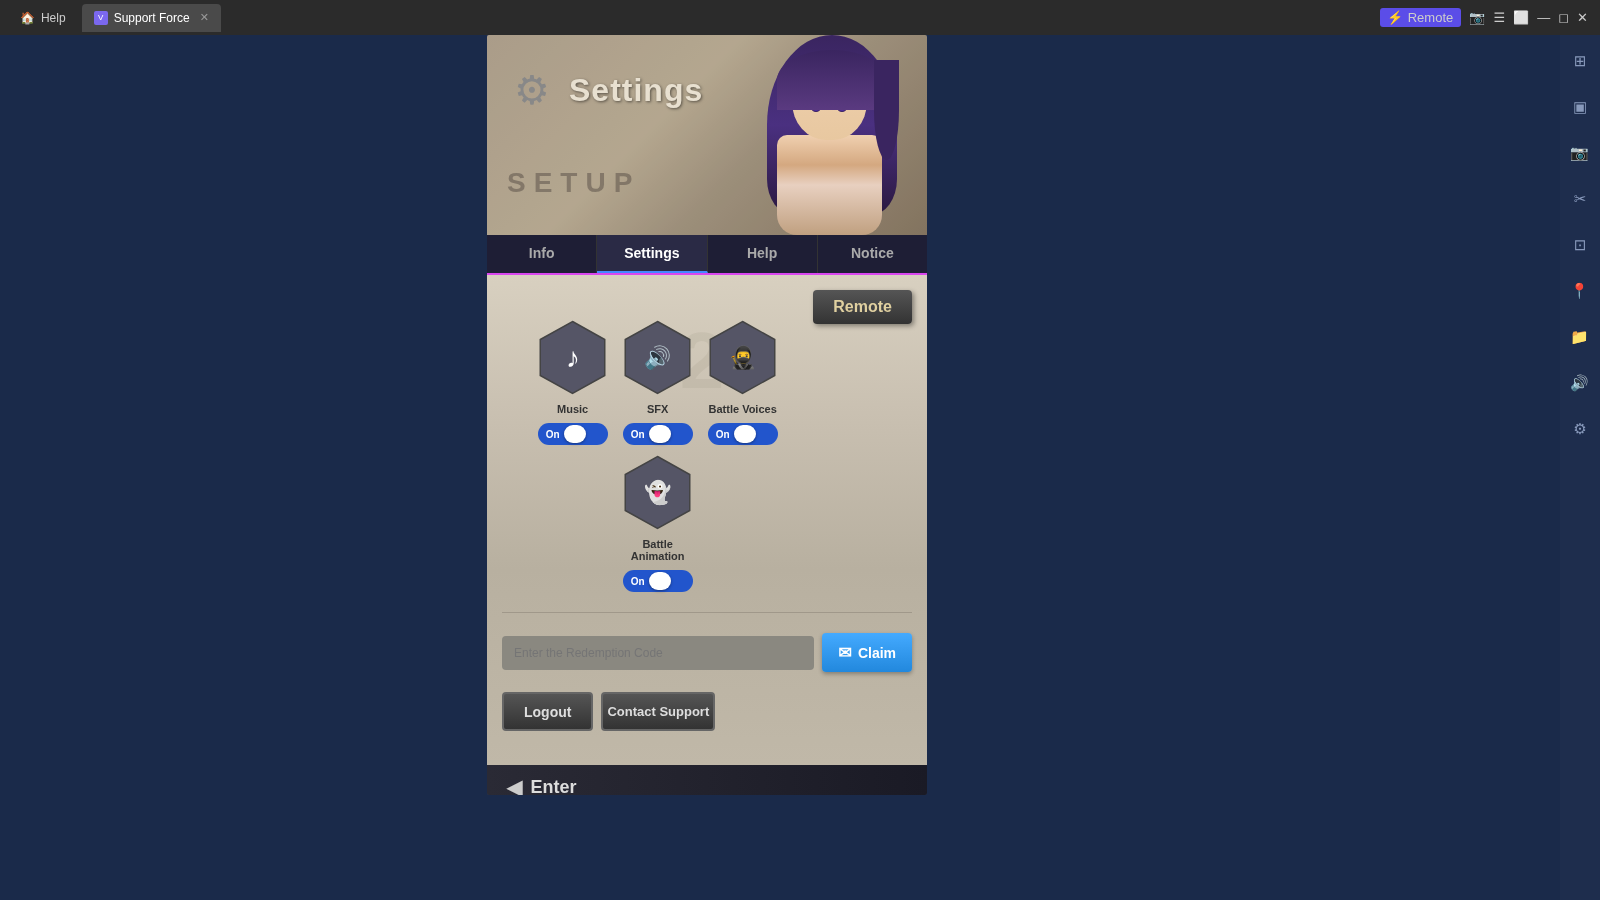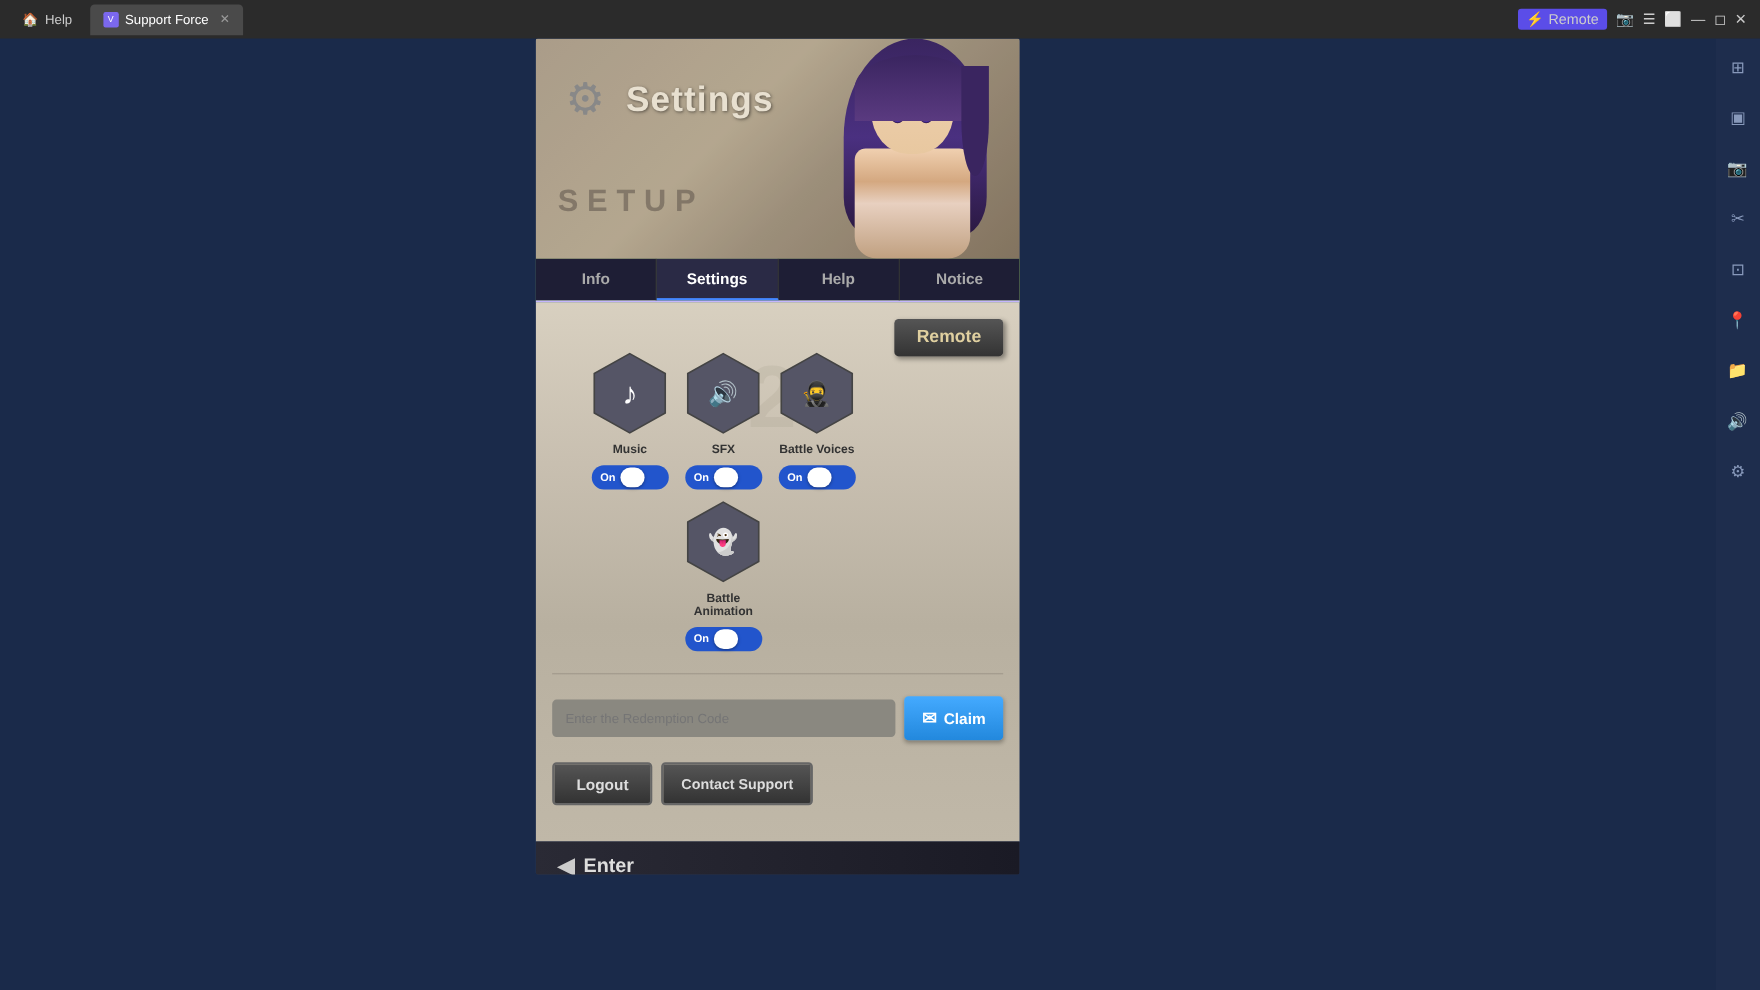--- a/index.html
+++ b/index.html
@@ -239,22 +239,22 @@
     .char-eye {
       width: 12px; height: 12px;
       background: #5030a0;
       border-radius: 50%;
       border: 1px solid #3a2060;
     }
 
     
     .tab-navigation {
       display: flex;
-      background: #bef264;
-      border-bottom: 2px solid #c4b5fd;
+      background: #737373;
+      border-bottom: 2px solid #d946ef;
     }
     .nav-tab {
       flex: 1;
       padding: 10px 0;
       text-align: center;
       font-size: 14px;
       font-weight: bold;
       color: #aaa;
       cursor: pointer;
       border-right: 1px solid #333;
@@ -421,21 +421,21 @@
       font-size: 14px;
       font-weight: bold;
       border-radius: 4px;
       cursor: pointer;
       min-width: 90px;
     }
     .contact-btn {
       background: linear-gradient(180deg, #555 0%, #333 100%);
       color: #ddd;
       border: 2px solid #666;
-      padding: 10px 16px;
+      padding: 10px 4px;
       font-size: 13px;
       font-weight: bold;
       border-radius: 4px;
       cursor: pointer;
       min-width: 100px;
       text-align: center;
     }
 
     
     .bottom-bar {

